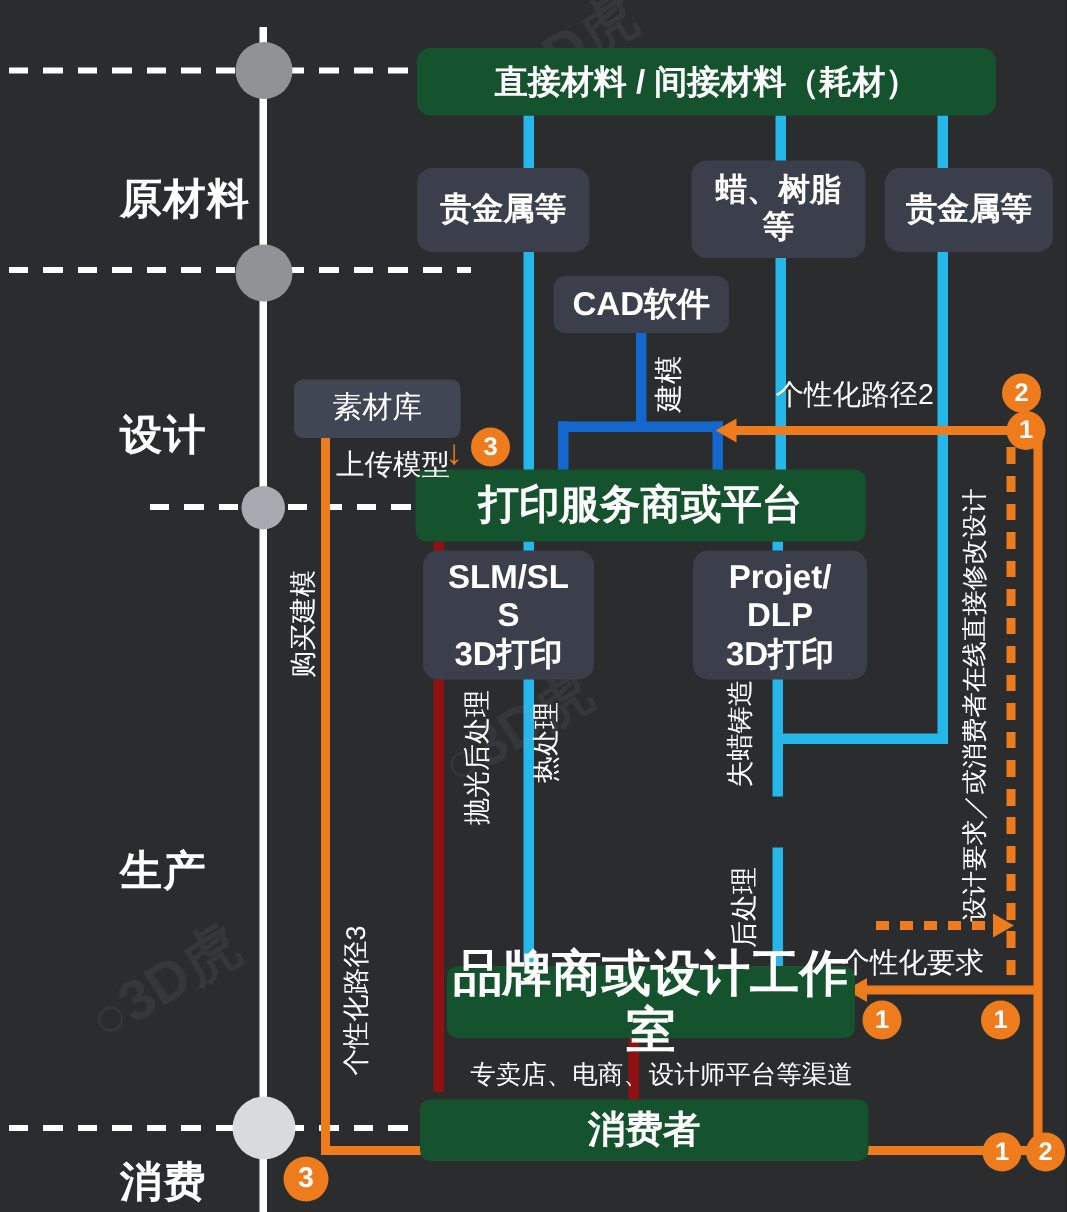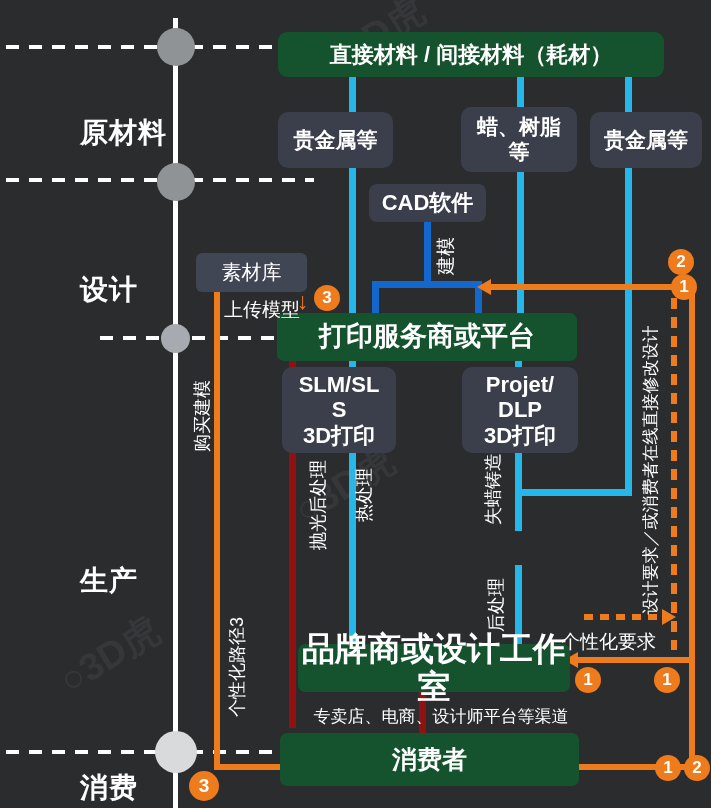--- a/index.html
+++ b/index.html
@@ -132,26 +132,27 @@
     <span>Projet/</span>
     <span>DLP</span>
     <span>3D打印</span>
   </div>
 
 
   <div class="abs node blue-box z20" style="left:298px;top:644px;width:272px;height:48px;font-size:33px;">
       <span>品牌商或设计工作室</span>
     </div>
 
-  <div class="abs node blue-box z20" style="left:280px;top:733px;width:299px;height:53px;font-size:25px;">
+  <div class="abs node blue-box z20" style="left:280px;top:733px;width:299px;height:41px;font-size:25px;">
       <span>消费者</span>
     </div>
 
   <div class="abs lbl z20" style="left:224px;top:297px;font-size:19px;">上传模型</div>
   <div class="abs lbl z20" style="left:297px;top:288px;font-size:23px;color:#ee7b1c;font-weight:bold;">↓</div>
+  <div class="abs lbl z20" style="left:517px;top:250px;font-size:19px;">个性化路径2</div>
   <div class="abs lbl z20" style="left:561px;top:629px;font-size:19px;">个性化要求</div>
   <div class="abs lbl z20" style="left:293px;top:705px;width:296px;text-align:center;font-size:17px;">专卖店、电商、设计师平台等渠道</div>
 
   <div class="abs vtext z20" style="left:446px;top:256px;font-size:19px;">建模</div>
   <div class="abs vtext z20" style="left:202px;top:416px;font-size:18px;">购买建模</div>
   <div class="abs vtext z20" style="left:237px;top:667px;font-size:18px;">个性化路径3</div>
   <div class="abs vtext z20" style="left:318px;top:505px;font-size:18px;">抛光后处理</div>
   <div class="abs vtext z20" style="left:364px;top:495px;font-size:18px;">热处理</div>
   <div class="abs vtext z20" style="left:493px;top:489px;font-size:18px;">失蜡铸造</div>
   <div class="abs vtext z20" style="left:496px;top:605px;font-size:18px;">后处理</div>

